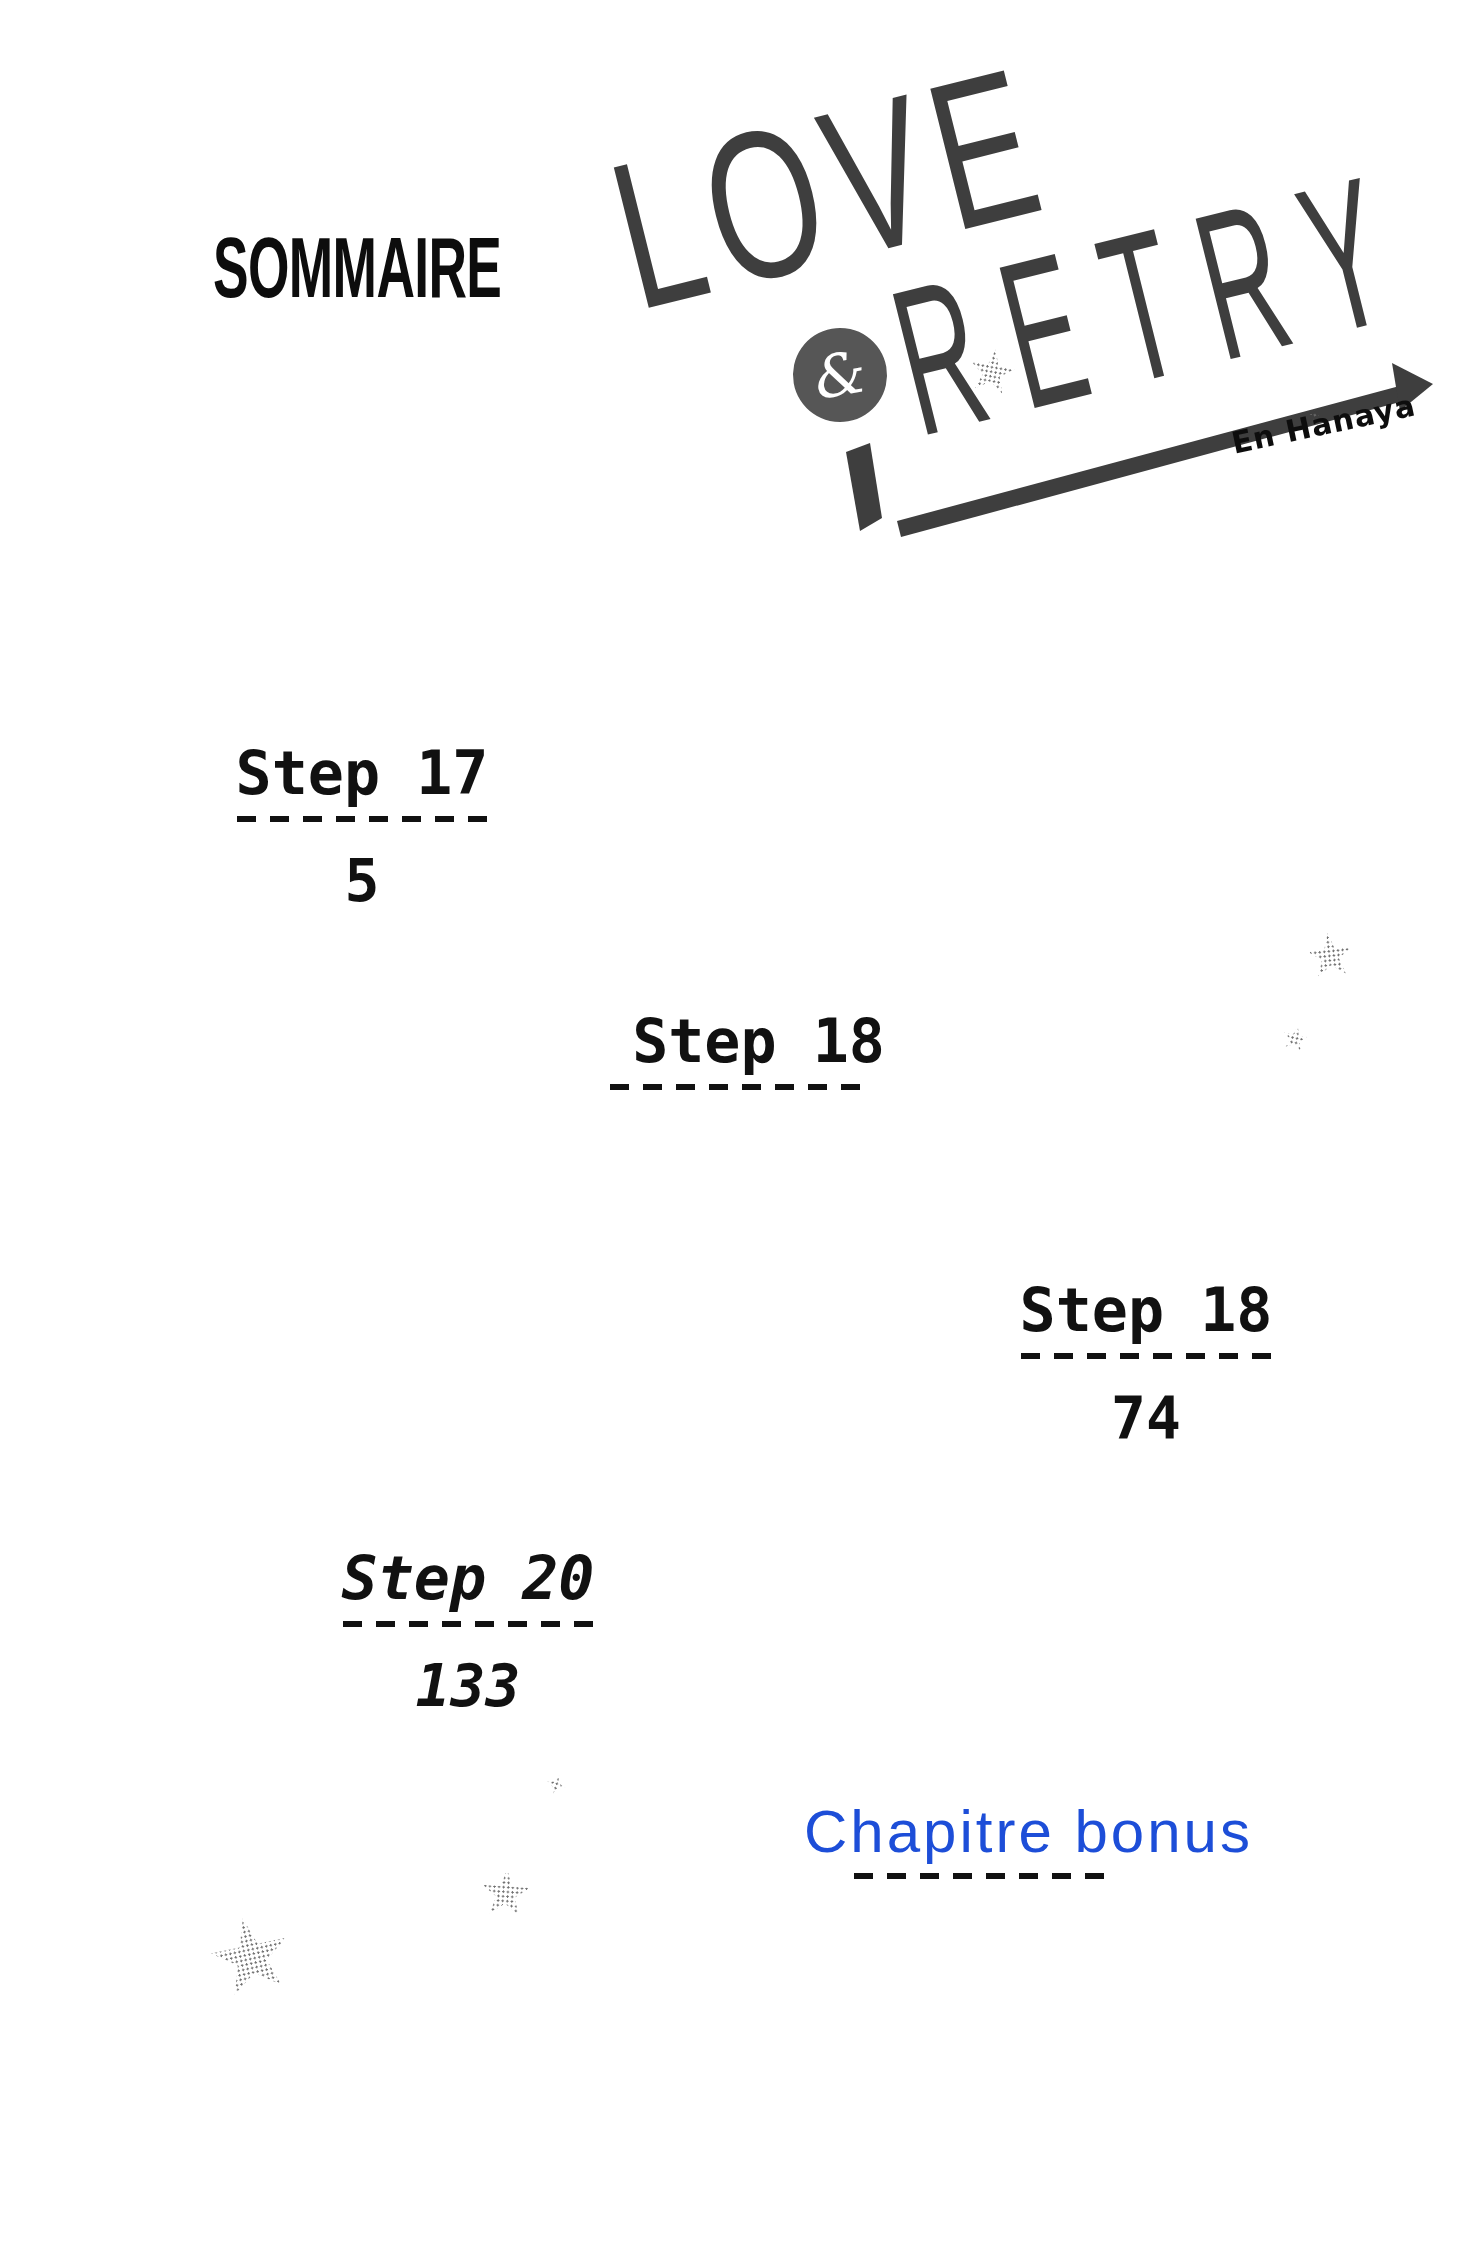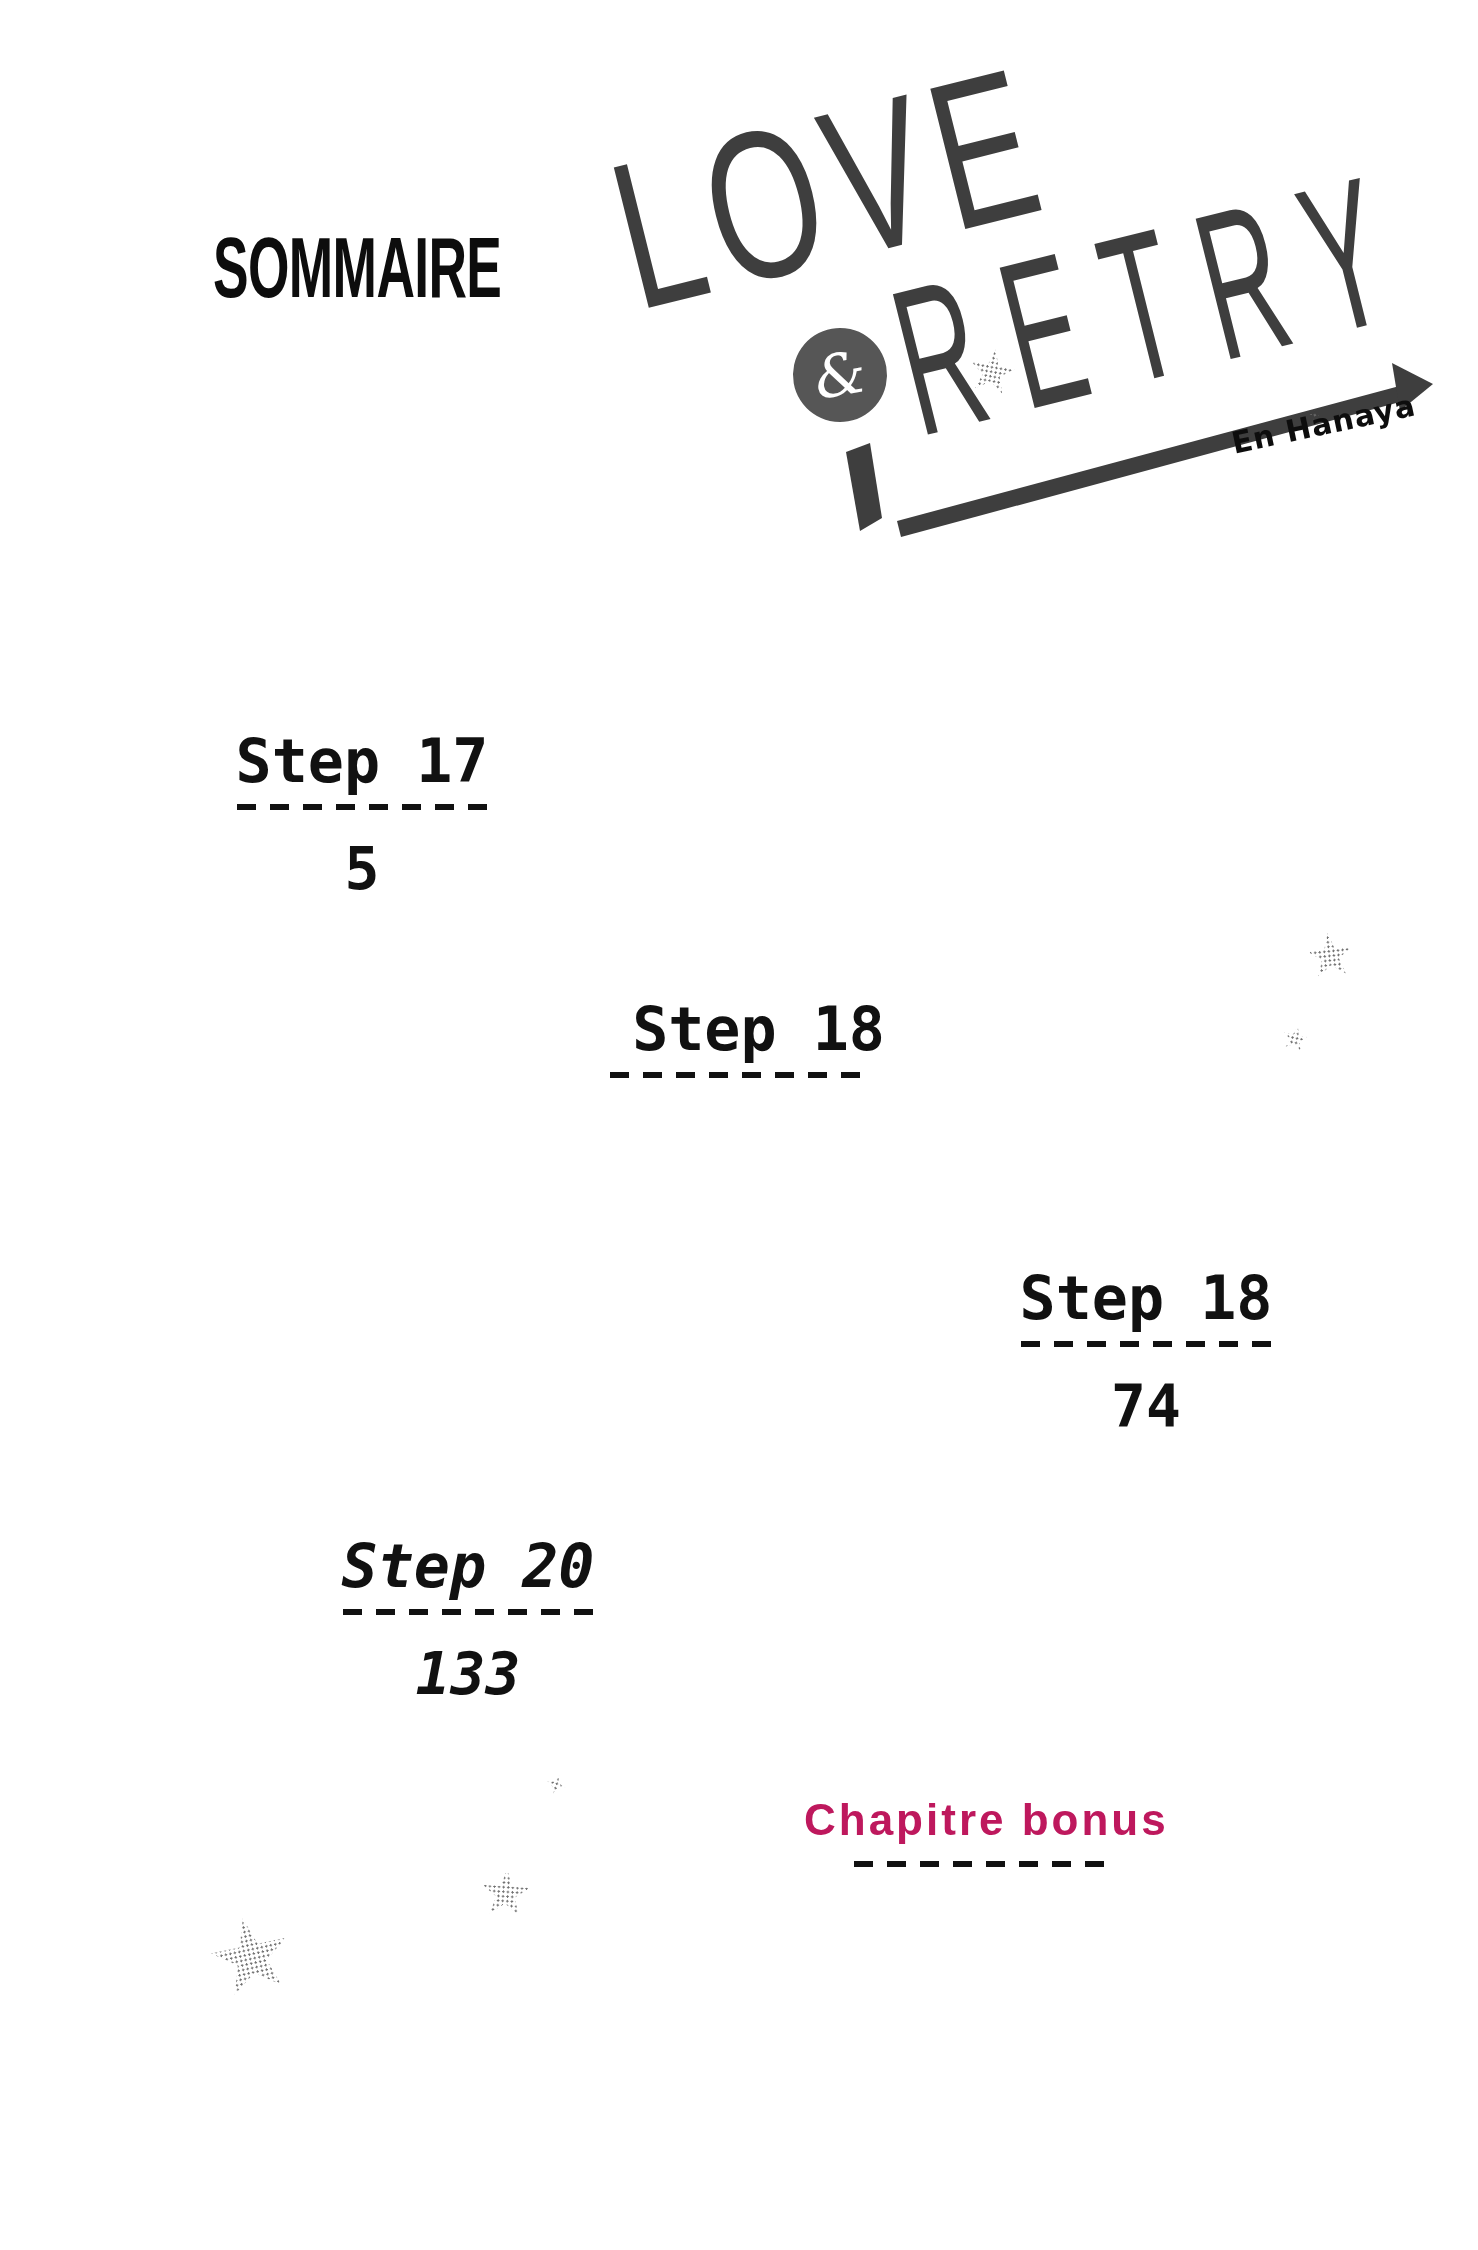--- a/index.html
+++ b/index.html
@@ -73,38 +73,39 @@
   .star-bm     {left:478px; top:1862px;font-size:62px; transform:rotate(4deg);}
   .star-bl     {left:206px; top:1906px;font-size:100px;transform:rotate(-12deg);}
   .author-accent{left:1308px;top:408px;font-size:14px;transform:rotate(10deg);}
 
   
   .entry{width:300px;text-align:center;}
   .entry .label{
     font-family:"DejaVu Sans Mono", monospace;font-weight:bold;
     font-size:60px;line-height:62px;color:var(--ink);
     white-space:nowrap;
+    margin-top:12px;
   }
   .entry .dash{
     height:6px;width:251px;margin:12px auto 0 auto;
     background:repeating-linear-gradient(90deg, var(--ink) 0 19px, rgba(0,0,0,0) 19px 33px);
   }
   .entry .num{
     font-family:"DejaVu Sans Mono", monospace;font-weight:bold;
     font-size:58px;line-height:58px;color:var(--ink);
     margin-top:30px;white-space:nowrap;
   }
   .e1{left:212px; top:730px;}
   .e2{left:585px; top:998px;text-align:right;}
   .e3{left:996px; top:1267px;}
   .e4{left:318px; top:1535px;font-style:italic;}
   .e5{left:804px; top:1795px;width:350px;}
   .e5 .label{
-    font-family:"Liberation Sans", sans-serif;font-weight:700;
-    font-size:44px;line-height:50px;letter-spacing:3px;color:#be185d;
+    font-family:"Liberation Sans", sans-serif;font-weight:400;
+    font-size:60px;line-height:50px;letter-spacing:3px;color:#1d4ed8;
   }
   .e5 .dash{margin-top:16px;}
   .e5 .num{margin-top:32px;}
 
   svg{display:block;}
 </style>
 </head>
 <body>
 
 <div class="abs sommaire">SOMMAIRE</div>

